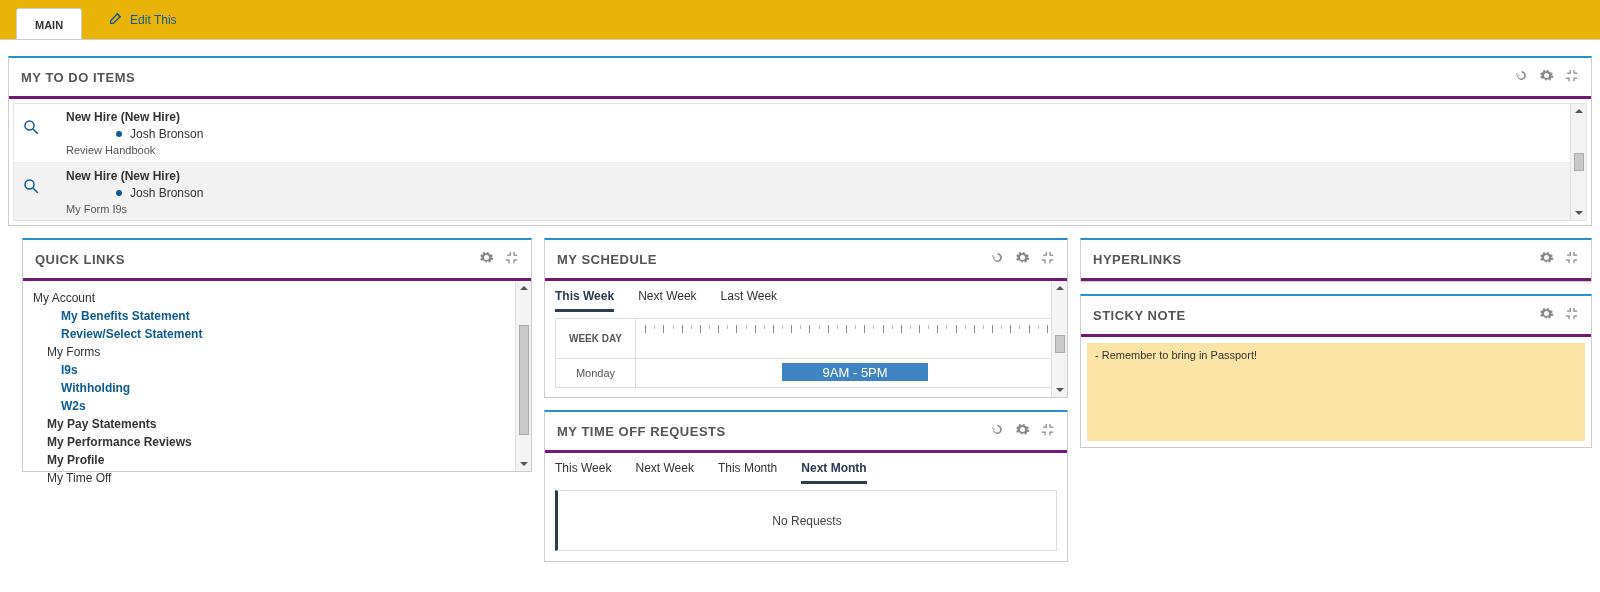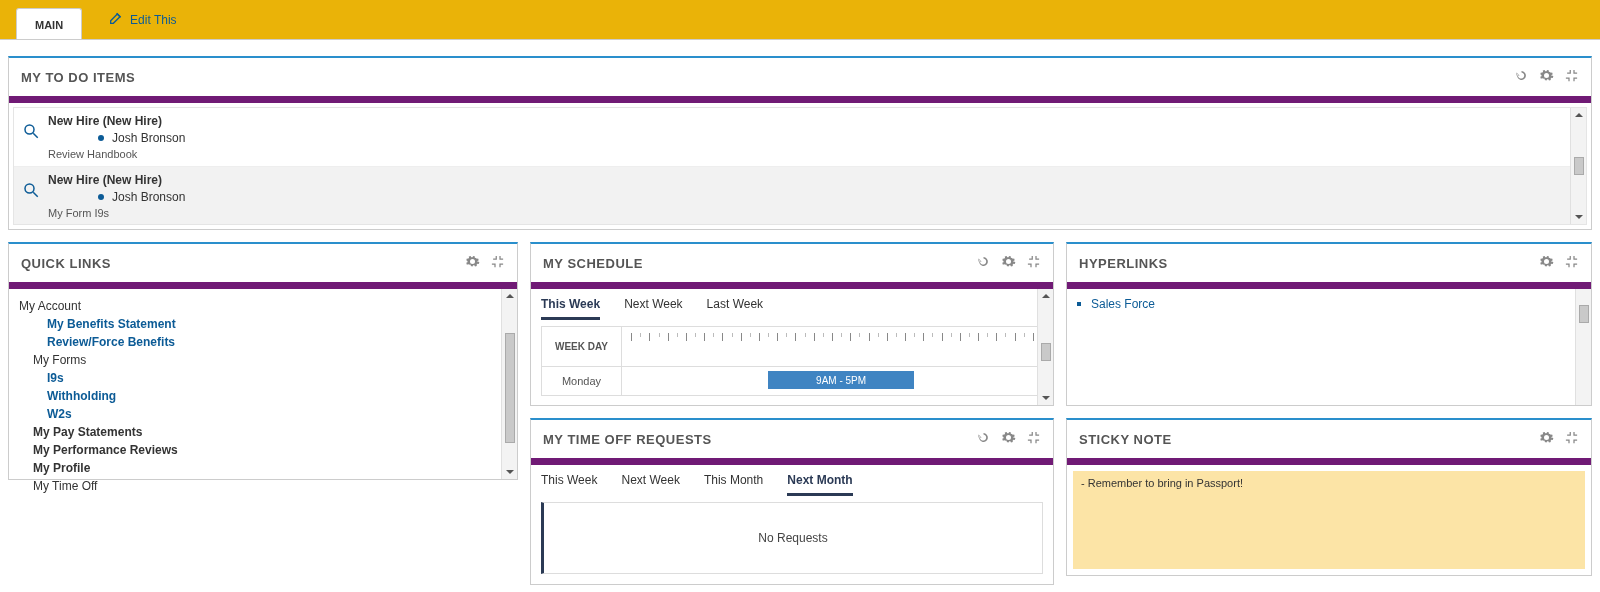--- a/index.html
+++ b/index.html
@@ -6,40 +6,40 @@
   html,body { margin:0; padding:0; font-family: Arial, Helvetica, sans-serif; font-size:12px; color:#333; background:#fff; width:1600px; }
   
   .tabbar { background:#eab308; border-bottom:1px solid #ccc; height:40px; display:flex; align-items:flex-end; padding:0 0 0 16px; }
   .tab { background:#fff; border:1px solid #ccc; border-bottom:none; padding:10px 18px 8px; font-size:11px; font-weight:bold; color:#333; border-radius:3px 3px 0 0; cursor:pointer; }
   .edit-tabs { display:flex; align-items:center; gap:6px; padding:0 0 10px 26px; color:#0c5b96; font-size:12px; cursor:pointer; }
   .edit-tabs svg { width:16px; height:16px; stroke:#0c5b96; fill:none; }
   
   .page { padding:16px 8px 8px 8px; }
   
   .widget { border:1px solid #ccc; border-top:2px solid #2a8fcc; background:#fff; margin-bottom:12px; }
-  .widget-hd { display:flex; align-items:center; justify-content:space-between; padding:10px 12px; border-bottom:7px solid #701a75;text-align:right; }
+  .widget-hd { display:flex; align-items:center; justify-content:space-between; padding:10px 12px; border-bottom:3px solid #701a75;text-align:right; }
   .widget-title { font-size:13px; font-weight:bold; color:#555; letter-spacing:.5px; }
   .widget-icons { display:flex; gap:10px; color:#888; }
   .widget-icons svg { width:15px; height:15px; fill:#888; cursor:pointer; }
   .widget-body { position:relative; }
   
   .todo-scroll { height:118px; overflow:hidden; border:1px solid #e5e5e5; margin:4px; position:relative; }
-  .todo-row { display:flex; align-items:flex-start; border-bottom:1px solid #eee; padding:6px 8px; gap:8px; }
+  .todo-row { display:flex; align-items:flex-start; border-bottom:1px solid #eee; padding:6px 8px; gap:26px; }
   .todo-row.alt { background:#f2f2f2; }
   .search-ico svg { width:18px; height:18px; stroke:#0c5b96; fill:none; stroke-width:2; margin-top:8px; }
   .todo-main { flex:1; }
   .todo-title { font-weight:bold; font-size:12px; }
   .todo-sub-line { display:flex; align-items:center; gap:8px; margin:3px 0 0 50px; font-size:12px; }
   .bullet { width:6px; height:6px; border-radius:50%; background:#0c5b96; }
   .todo-desc { font-size:11px; color:#555; margin-top:3px; }
   .vscroll { position:absolute; right:0; top:0; bottom:0; width:16px; background:#f3f3f3; border-left:1px solid #e0e0e0; display:flex; flex-direction:column; align-items:center; justify-content:space-between; padding:2px 0; }
   .vscroll .thumb { width:10px; background:#c9c9c9; border:1px solid #aaa; }
   .vscroll svg { width:10px; height:10px; fill:#555; }
   
-  .cols { display:flex; gap:12px; }
+  .cols { display:flex; gap:12px;margin-left:14px; }
   .col { display:flex; flex-direction:column; }
   .col.a { width:510px; }
   .col.b { width:524px; }
   .col.c { flex:1; }
   
   .ql-body { height:190px; padding:8px 10px; font-size:12px; position:relative; }
   .ql-body .vscroll .thumb { height:110px; margin-top:8px; }
   .ql-tree { line-height:1.5; }
   .ql-tree .lvl1 { padding-left:0; color:#333; }
   .ql-tree .lvl2 { padding-left:14px; color:#333; }
@@ -55,28 +55,28 @@
   .sched-daycol { width:80px; border-right:1px solid #ddd; display:flex; align-items:center; justify-content:center; font-size:10px; font-weight:bold; color:#555; }
   .sched-ruler { flex:1; position:relative; overflow:hidden; }
   .ticks { position:absolute; left:0; right:0; top:6px; bottom:0; }
   .tick { position:absolute; top:0; width:1px; height:8px; background:#888; }
   .tick.minor { height:4px; background:#bbb; }
   .tlabels { position:absolute; left:0; right:0; bottom:2px; font-size:8px; color:#666; }
   .tlabel { position:absolute; transform:translateX(-50%); }
   .sched-datarow { display:flex; height:28px; }
   .sched-datarow .sched-daycol { font-weight:normal; font-size:11px; }
   .sched-lane { flex:1; position:relative; }
-  .shift { position:absolute; top:4px; height:18px; background:#3f84c2; color:#fff; font-size:10px; display:flex; align-items:center; justify-content:center; }
+  .shift { position:absolute; top:4px; height:18px; background:#3f84c2; color:#fff; font-size:13px; display:flex; align-items:center; justify-content:center; }
   .sched-body .vscroll .thumb { height:18px; margin-top:10px; }
   
   .tor-body { padding:0 10px 10px; }
   .tor-tabs { display:flex; gap:24px; padding:8px 0 6px; font-size:12px; }
   .tor-tab { cursor:pointer; color:#333; padding-bottom:6px; }
   .tor-tab.active { font-weight:bold; border-bottom:3px solid #2b3a55; color:#2b3a55; }
-  .tor-box { border:1px solid #ddd; border-left:3px solid #2b3a55; height:72px; display:flex; align-items:center; justify-content:center; font-size:12px; color:#444; }
+  .tor-box { border:1px solid #ddd; border-left:3px solid #2b3a55; height:61px; display:flex; align-items:center; justify-content:center; font-size:12px; color:#444; }
   
   .hl-body { height:116px; padding:8px 10px; font-size:12px; position:relative; }
   .hl-body .vscroll .thumb { height:18px; margin-top:14px; }
   .hl-item { display:flex; align-items:center; gap:10px; color:#0c5b96; cursor:pointer; }
   .hl-bullet { width:4px; height:4px; background:#0c5b96; }
   
   .sticky-body { padding:6px; }
   .sticky-note { background:#fce4a6; min-height:98px; padding:6px 8px; font-size:11px; color:#333; }
 </style>
 </head>
@@ -174,21 +174,21 @@
                 </svg></span>
             <span><svg viewBox="0 0 24 24">
                   <path d="M9 3v4H5v2h6V3H9zm6 0v6h6V7h-4V3h-2zM3 15h6v6H7v-4H3v-2zm12 0h6v2h-4v4h-2v-6z"></path>
                 </svg></span>
           </div>
         </div>
         <div class="widget-body ql-body">
           <div class="ql-tree">
             <div class="lvl1">My Account</div>
             <div class="lvl3 ql-link">My Benefits Statement</div>
-            <div class="lvl3 ql-link">Review/Force Benefits</div>
+            <div class="lvl3 ql-link">Review/Select Statement</div>
             <div class="lvl2">My Forms</div>
             <div class="lvl3 ql-link">I9s</div>
             <div class="lvl3 ql-link">Withholding</div>
             <div class="lvl3 ql-link">W2s</div>
             <div class="lvl2 ql-link">My Pay Statements</div>
             <div class="lvl2 ql-link">My Performance Reviews</div>
             <div class="lvl2 ql-link">My Profile</div>
             <div class="lvl2">My Time Off</div>
           </div>
           <div class="vscroll">
@@ -358,29 +358,20 @@
           <div class="widget-title">HYPERLINKS</div>
           <div class="widget-icons">
             <span><svg viewBox="0 0 24 24">
                   <path d="M12 8a4 4 0 1 0 0 8 4 4 0 0 0 0-8zm9 4l2 1-1 3-2-.5a8 8 0 0 1-1.5 1.5l.5 2-3 1-1-2h-2l-1 2-3-1 .5-2A8 8 0 0 1 5 16.5L3 17l-1-3 2-1v-2l-2-1 1-3 2 .5A8 8 0 0 1 6.5 6L6 4l3-1 1 2h2l1-2 3 1-.5 2A8 8 0 0 1 19 7.5l2-.5 1 3-2 1v2z"></path>
                 </svg></span>
             <span><svg viewBox="0 0 24 24">
                   <path d="M9 3v4H5v2h6V3H9zm6 0v6h6V7h-4V3h-2zM3 15h6v6H7v-4H3v-2zm12 0h6v2h-4v4h-2v-6z"></path>
                 </svg></span>
           </div>
         </div>
-        <div class="widget-body hl-body">
-          <div class="hl-item">
-            <span class="hl-bullet"></span>
-            <span>Sales Force</span>
-          </div>
-          <div class="vscroll">
-            <div class="thumb"></div>
-          </div>
-        </div>
       </div>
 
       <div class="widget">
         <div class="widget-hd">
           <div class="widget-title">STICKY NOTE</div>
           <div class="widget-icons">
             <span><svg viewBox="0 0 24 24">
                   <path d="M12 8a4 4 0 1 0 0 8 4 4 0 0 0 0-8zm9 4l2 1-1 3-2-.5a8 8 0 0 1-1.5 1.5l.5 2-3 1-1-2h-2l-1 2-3-1 .5-2A8 8 0 0 1 5 16.5L3 17l-1-3 2-1v-2l-2-1 1-3 2 .5A8 8 0 0 1 6.5 6L6 4l3-1 1 2h2l1-2 3 1-.5 2A8 8 0 0 1 19 7.5l2-.5 1 3-2 1v2z"></path>
                 </svg></span>
             <span><svg viewBox="0 0 24 24">

